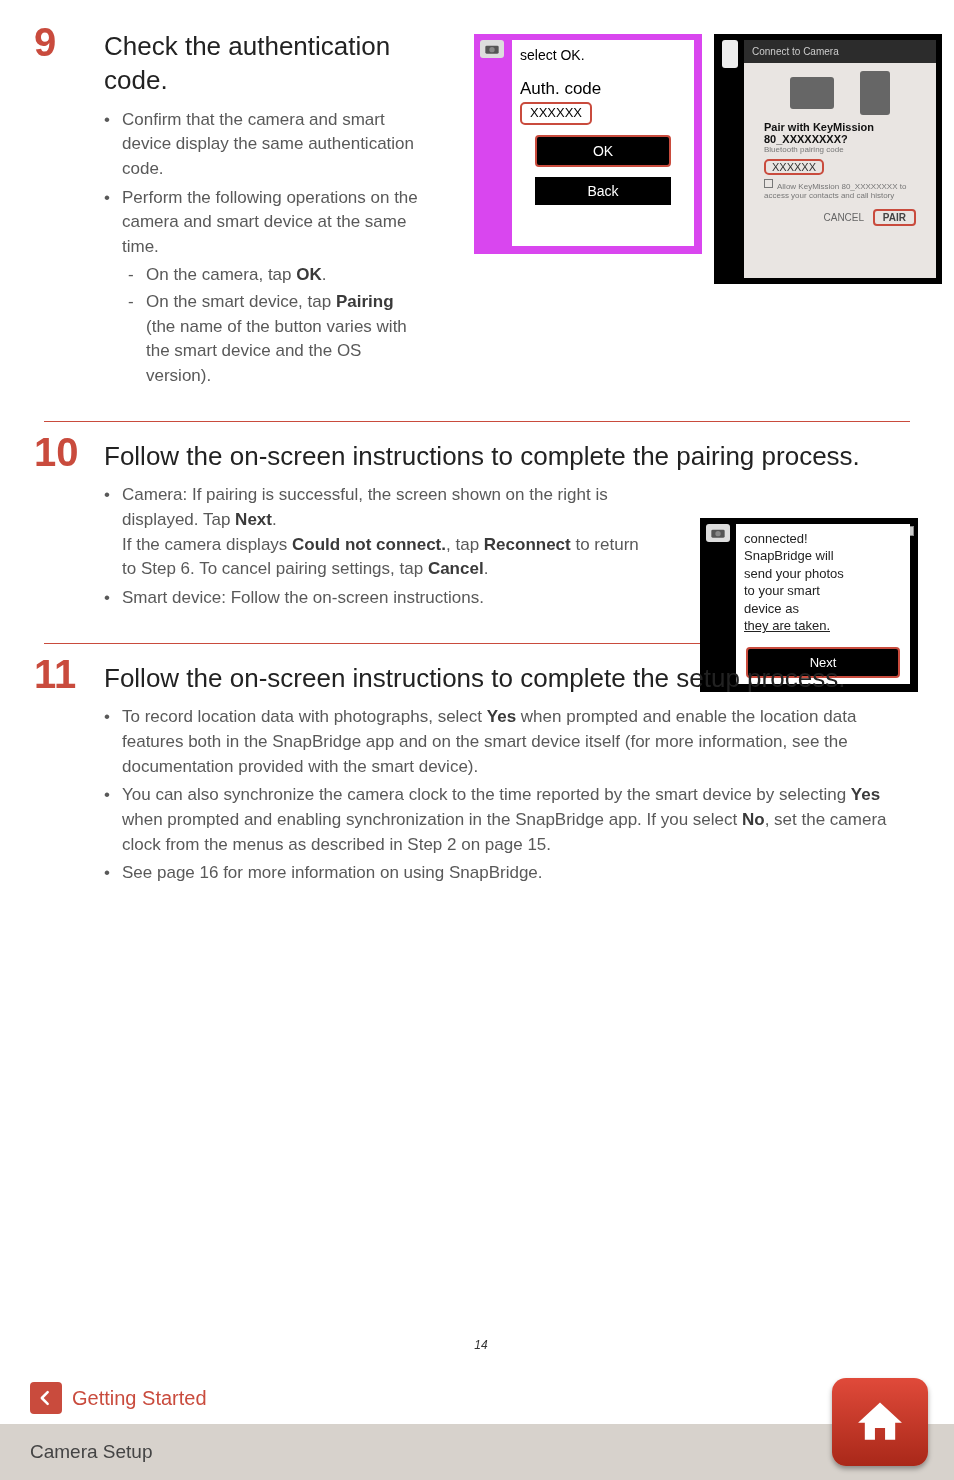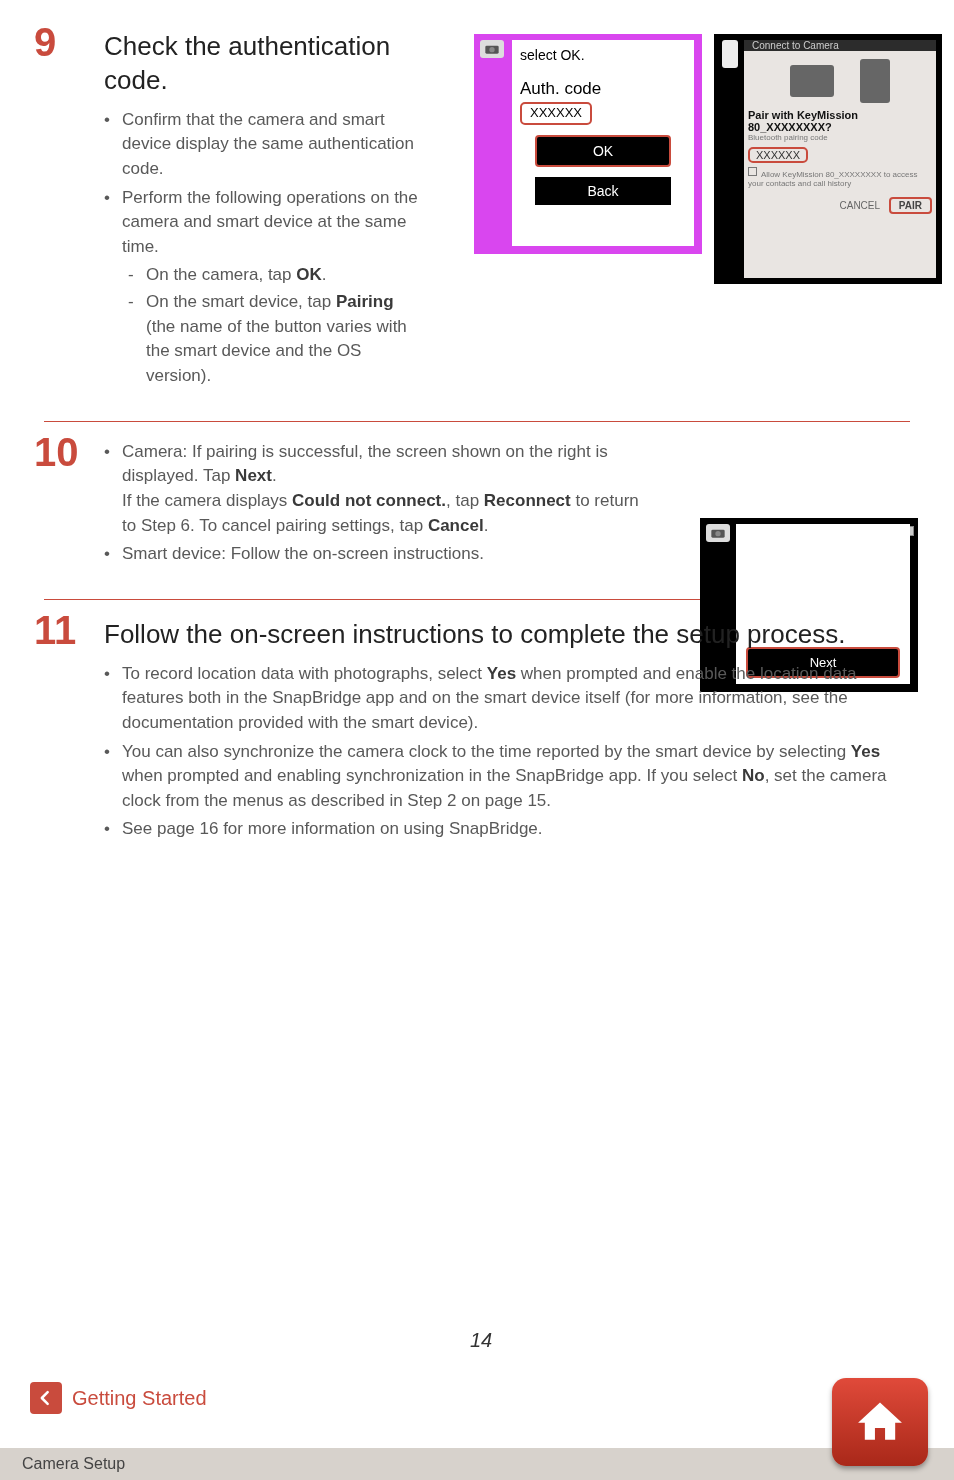--- a/index.html
+++ b/index.html
@@ -141,23 +141,23 @@
     position: absolute;
     left: 30px; top: 6px; right: 6px; bottom: 6px;
     background: #e9e5e2;
     font-size: 10px;
     color: #444;
   }
   .phone-hdr {
     background: #2c2c2c;
     color: #ccc;
     font-size: 10px;
-    padding: 0 8px;
-  }
-  .phone-body { padding: 6px 4px; }
+    padding: 6px 8px;
+  }
+  .phone-body { padding: 6px 20px; }
   .phone-img {
     width: 100%;
     height: 44px;
     margin: 2px 0 6px 0;
     display:flex;align-items:center;justify-content:center;gap:26px;
   }
   .ph-slab{width:44px;height:32px;background:#666;border-radius:3px}
   .phone-strong { font-weight: 700; font-size: 11px; color:#111;}
   .phone-code-box {
     display: inline-block;
@@ -221,21 +221,21 @@
   .step9 .bullets > li:nth-child(2) { padding-right: 480px; }
   .step10 .bullets > li:nth-child(1) { padding-right: 260px; }
   .step10 .bullets > li:nth-child(2) { }
 
   .pagenum {
     position: absolute;
     left: 8px; right: 0;
     bottom: 128px;
     text-align: center;
     font-style: italic;
-    font-size: 20px;
+    font-size: 12px;
     color: #333;
   }
   .footer {
     position: absolute;
     left: 0; right: 0;
     bottom: 0;
     height: 106px;
   }
   .back-nav {
     position: absolute;
@@ -251,27 +251,27 @@
     background: #c94b3d;
     border-radius: 4px;
     color: #fff;
     display: flex; align-items: center; justify-content: center;
     font-weight: 700;
     font-size: 20px;
   }
   .footer-bar {
     position: absolute;
     left: 0; right: 0; bottom: 0;
-    height: 32px;
+    height: 56px;
     background: #d7d2cc;
     display: flex;
     align-items: center;
-    padding-left: 22px;
+    padding-left: 30px;
     color: #444;
-    font-size: 16px;
+    font-size: 19px;
   }
   .home-btn {
     position: absolute;
     right: 26px; bottom: 14px;
     width: 96px; height: 88px;
     background: linear-gradient(#e04a3a,#a92819);
     border-radius: 14px;
     display: flex; align-items: center; justify-content: center;
     box-shadow: 0 3px 5px rgba(0,0,0,.35);
   }
@@ -345,40 +345,49 @@
             </div>
           </div>
         </div>
       </div>
     </div>
   </div>
 
   <div class="step step10">
     <div class="step-num">10</div>
     <div class="step-body">
+      <h2 class="step-title">Follow the on-screen instructions to complete the pairing process.</h2>
       <ul class="bullets">
         <li>
           <span>Camera: If pairing is successful, the screen shown on the right is displayed. Tap </span><span class="bold">Next</span><span>.</span><br>
           <span>If the camera displays </span><span class="bold">Could not connect.</span><span>, tap </span><span class="bold">Reconnect</span><span> to return to Step 6. To cancel pairing settings, tap </span><span class="bold">Cancel</span><span>.</span>
         </li>
         <li>Smart device: Follow the on-screen instructions.</li>
       </ul>
     </div>
 
     <div class="step10-media">
       <div class="cam-screen2">
         <div class="cam-icon">
           <svg viewBox="0 0 24 18" width="16" height="12">
               <rect x="2" y="4" width="20" height="12" rx="2" fill="#555"></rect>
               <circle cx="12" cy="10" r="4" fill="#888"></circle>
             </svg>
         </div>
         <div class="bt-icon">*</div>
         <div class="bat-icon"></div>
         <div class="cam-inner">
+          <div class="msg-text">
+            <div>connected!</div>
+            <div>SnapBridge will</div>
+            <div>send your photos</div>
+            <div>to your smart</div>
+            <div>device as</div>
+            <div>they are taken.</div>
+          </div>
           <div class="next-btn">Next</div>
         </div>
       </div>
     </div>
   </div>
 
   <div class="step step11" style="border-bottom:none">
     <div class="step-num">11</div>
     <div class="step-body">
       <h2 class="step-title">Follow the on-screen instructions to complete the setup process.</h2>

